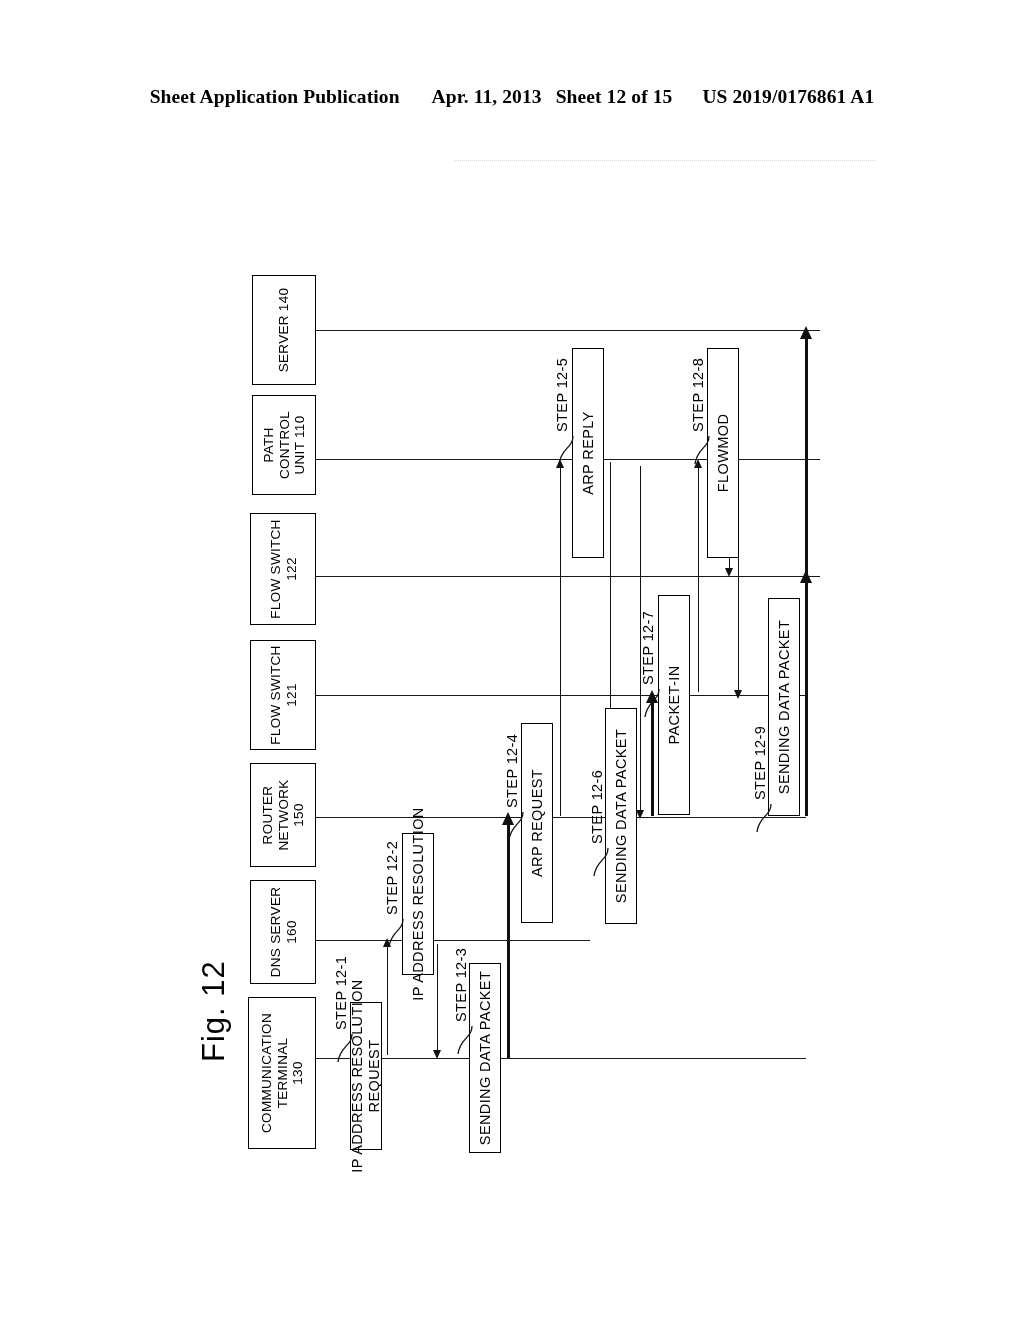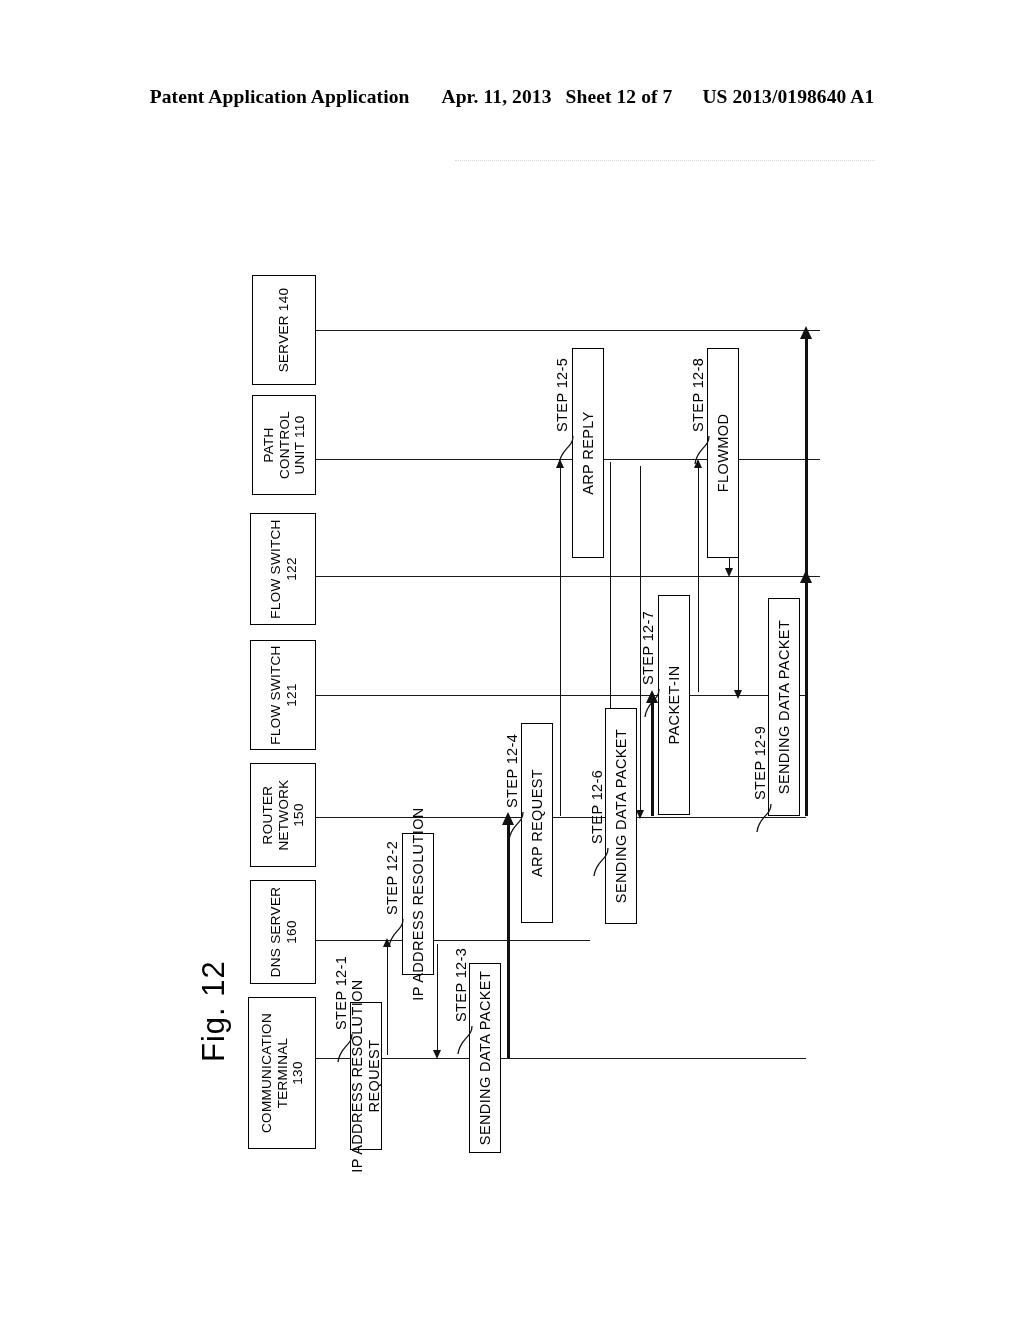--- a/index.html
+++ b/index.html
@@ -127,21 +127,21 @@
   
   .scan-artifact{
     position:absolute;
     height:0;border-top:1px dotted #d8d8d8;
   }
 </style>
 </head>
 <body>
 
 <div id="pub-header">
-  <span>Patent Application Application</span><span class="hdr-gap1">&nbsp;</span><span>Apr. 11, 2013</span><span class="hdr-gap2">&nbsp;</span><span>Sheet 12 of 7</span><span class="hdr-gap3">&nbsp;</span><span>US 2013/0198640 A1</span>
+  <span>Sheet Application Publication</span><span class="hdr-gap1">&nbsp;</span><span>Apr. 11, 2013</span><span class="hdr-gap2">&nbsp;</span><span>Sheet 12 of 15</span><span class="hdr-gap3">&nbsp;</span><span>US 2019/0176861 A1</span>
 </div>
 
 <div id="figure-stage">
 
   <div class="scan-artifact" style="left:455px;top:160px;width:420px;"></div>
 
   <div id="fig-title">Fig. 12</div>
 
   <div class="entity-box" style="left:252px;top:275px;width:64px;height:110px;">
     <div class="entity-label">SERVER 140</div>

